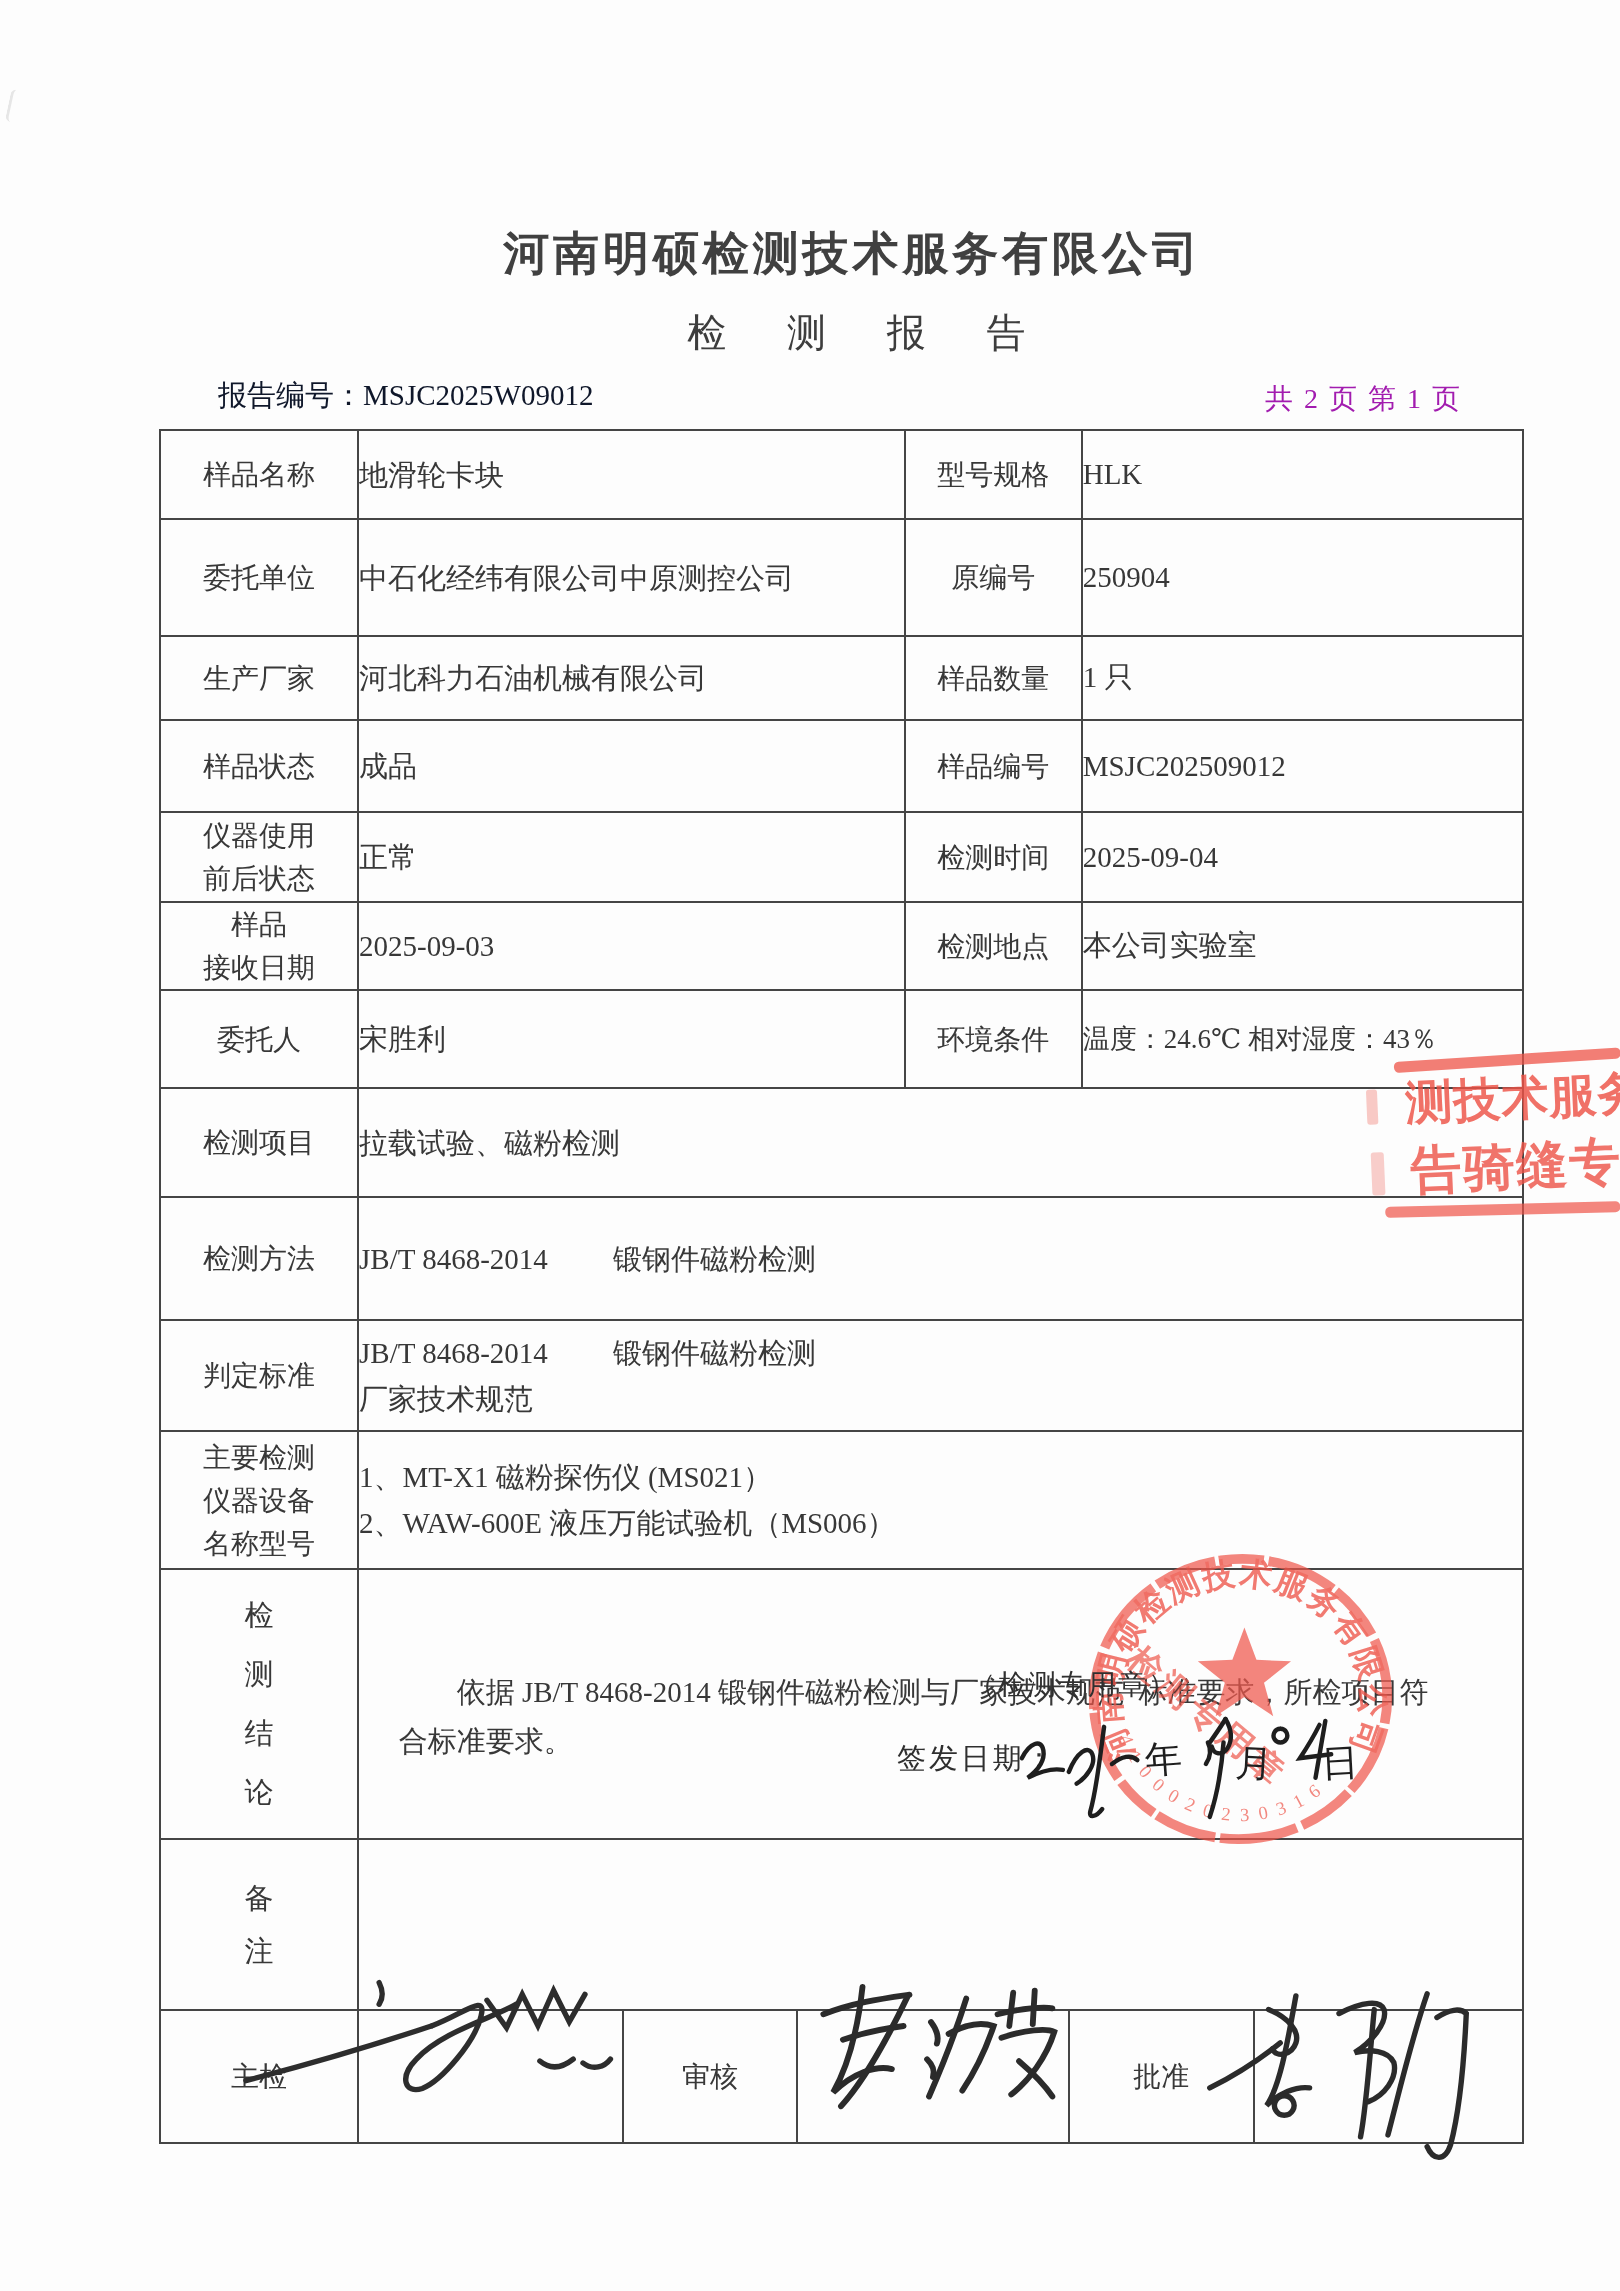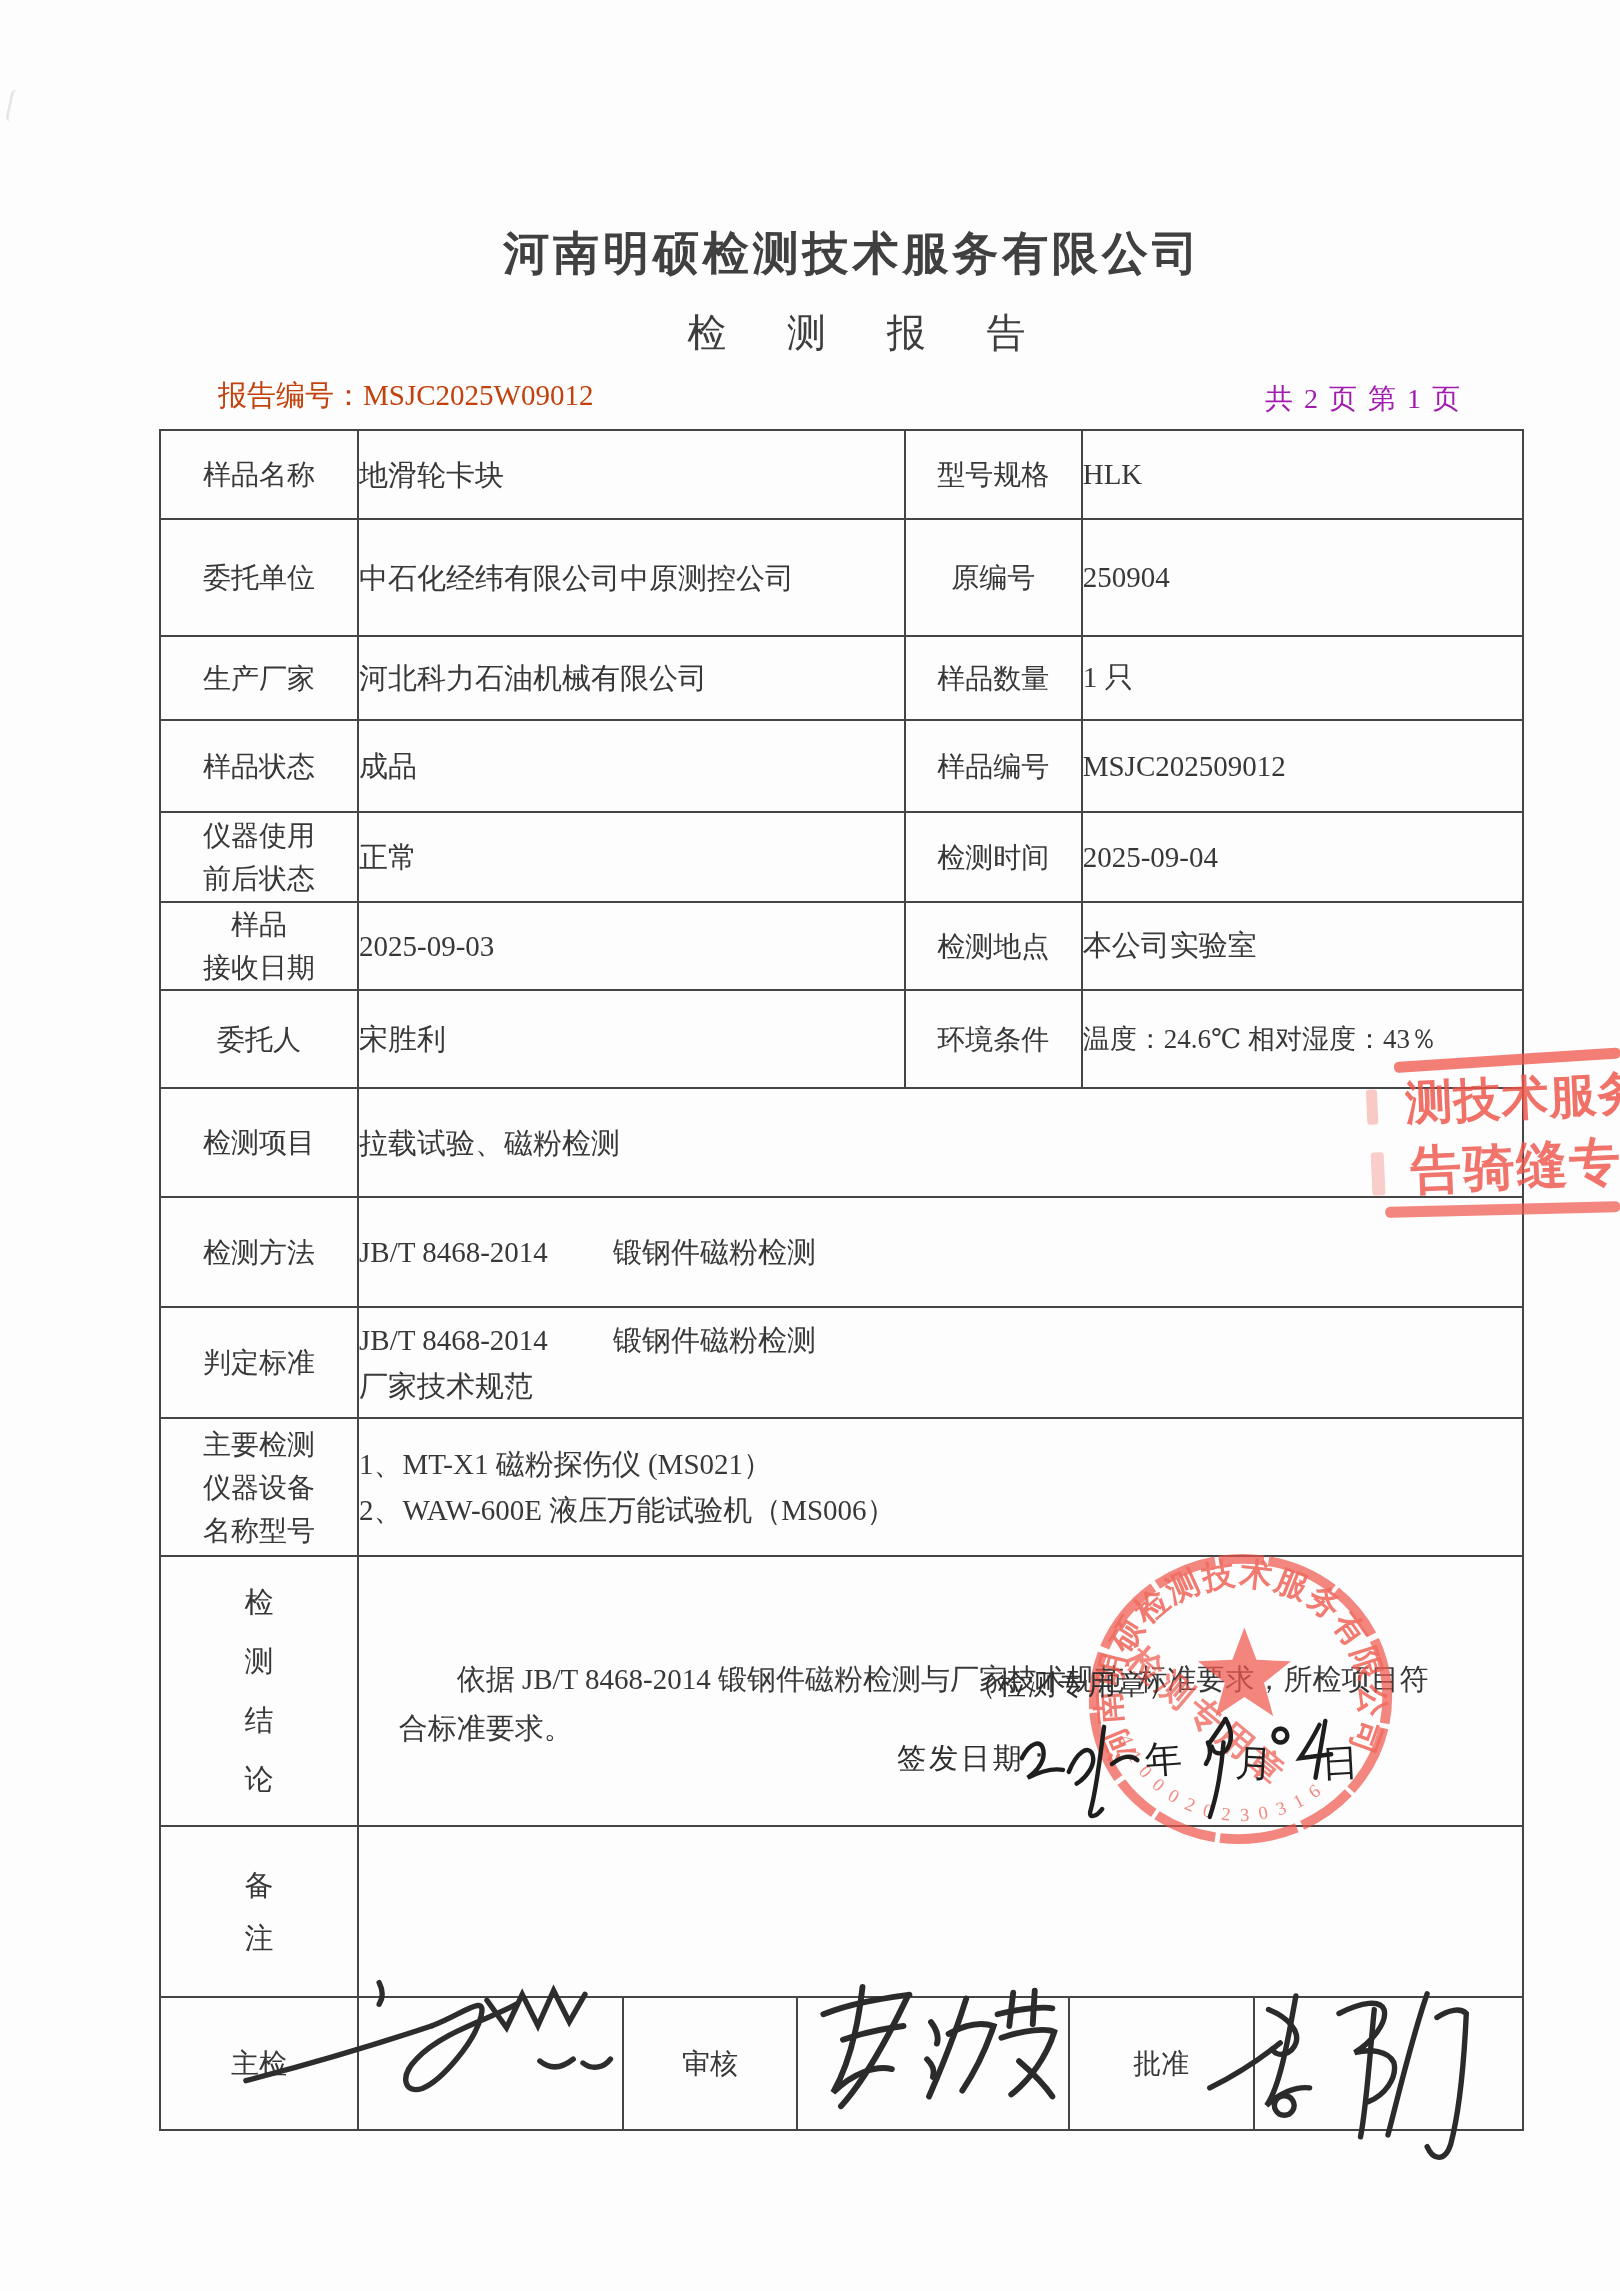--- a/index.html
+++ b/index.html
@@ -10,42 +10,42 @@
   }
   
   .company{
     position:absolute; left:0; top:223px; width:1705px; text-align:center;
     font-size:46px; font-weight:600; letter-spacing:3.9px; color:#404040; margin:0;
   }
   .title{
     position:absolute; left:59px; top:306px; width:1620px; text-align:center;
     font-size:39px; font-weight:500; letter-spacing:25.5px; color:#3d3d3d;
   }
-  .meta-left{position:absolute; left:218px; top:376px; font-size:29px; color:#c2410c;}
+  .meta-left{position:absolute; left:218px; top:376px; font-size:29px; color:#0f172a;}
   .meta-right{position:absolute; right:158px; top:380px; font-size:28px; color:#a21caf; letter-spacing:2px;}
   
   table.grid{
     position:absolute; left:159px; top:429px; width:1361px;
     border-collapse:collapse; table-layout:fixed;
     border:2.9px solid #414141; font-size:29px; color:#383838;
   }
   table.grid td{border:2px solid #454545; padding:0; vertical-align:middle; overflow:visible;}
   td.lab{text-align:center; font-size:28px; white-space:pre-line; line-height:43px;}
   td.val{padding-left:16.7px; white-space:pre-line; line-height:46px;}
   td.val2{padding-left:15.7px; white-space:pre-line;}
   td.env{font-size:27px; padding-left:11.8px; letter-spacing:0;margin-top:6px;}
   td.tall-lab{line-height:59px; font-size:29px;}
   td.note-lab{line-height:53px; font-size:29px;}
   td.concl{vertical-align:top; position:relative;}
   .concl-text{
     padding:25.5px 45px 0 15.7px; line-height:49px; white-space:pre-wrap; font-size:29px;margin-left:24px;
   }
   tr.r1{height:89px;padding-left:20px;} tr.r2{height:117px;padding-left:25px;} tr.r3{height:84px;} tr.r4{height:92px;}
   tr.r5{height:90px;} tr.r6{height:86px;} tr.r7{height:98px;}
-  tr.r8{height:109px;} tr.r9{height:110px;} tr.r10{height:111px;margin-left:8px;}
+  tr.r8{height:109px;} tr.r9{height:123px;} tr.r10{height:111px;margin-left:8px;}
   tr.r11{height:138px;} tr.r12{height:270px;} tr.r13{height:171px;} tr.r14{height:133px;}
   
   .abs{position:absolute;}
   .seal-caption{position:absolute; left:968px; top:1666px; font-size:28px; color:#2f2f2f; letter-spacing:2px;}
   .issue-label{position:absolute; left:897px; top:1739px; font-size:29px; color:#2f2f2f; letter-spacing:2.9px;}
   
   .edge-seal{
     position:absolute; left:1364px; top:1037px; width:274px; height:196px;
     transform:rotate(-2.5deg); color:#ee5347;
   }

